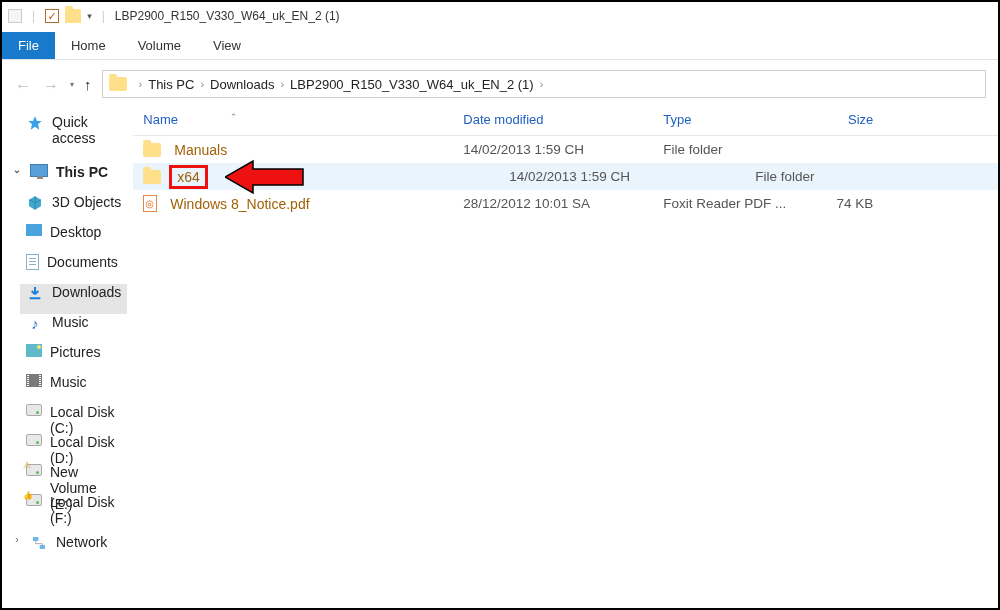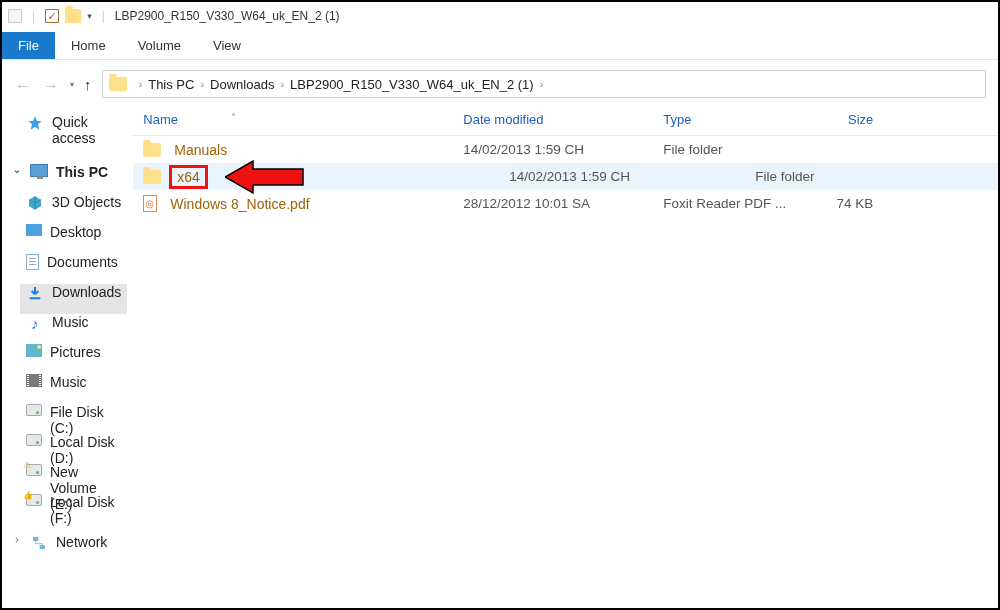--- a/index.html
+++ b/index.html
@@ -178,21 +178,21 @@
     <div class="sb-item">
       <span class="ic ic-pic"></span>
       <span>Pictures</span>
     </div>
     <div class="sb-item">
       <span class="ic ic-vid"></span>
       <span>Music</span>
     </div>
     <div class="sb-item">
       <span class="ic ic-disk"></span>
-      <span>File Disk (C:)</span>
+      <span>Local Disk (C:)</span>
     </div>
     <div class="sb-item">
       <span class="ic ic-disk"></span>
       <span>Local Disk (D:)</span>
     </div>
     <div class="sb-item">
       <span class="ic ic-disk warn"></span>
       <span>New Volume (E:)</span>
     </div>
     <div class="sb-item">

